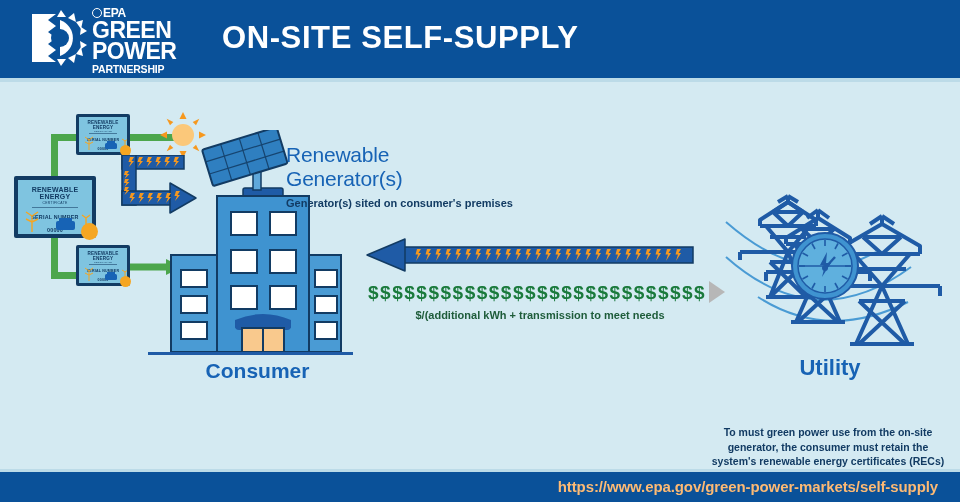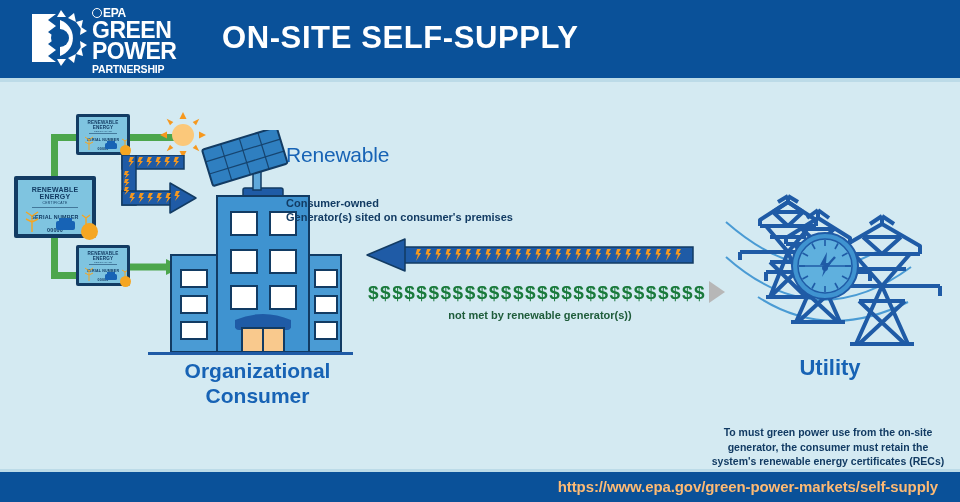--- a/index.html
+++ b/index.html
@@ -455,23 +455,23 @@
 
       <rect x="77" y="198" width="42" height="24" fill="#f9c98d" stroke="#123b63" stroke-width="2"></rect>
       <line x1="98" y1="198" x2="98" y2="222" stroke="#123b63" stroke-width="2"></line>
     </svg>
   </div>
 
   <div style="position:absolute; left:148px; top:352px; width:205px; height:3px; background:#1f5ba6;"></div>
 
   <div class="gen-title">
     <div>Renewable</div>
+    <div>Generator(s)</div>
   </div>
   <div class="gen-sub">
-    <div>Consumer-owned</div>
     <div>Generator(s) sited on consumer's premises</div>
   </div>
 
   <div style="position:absolute; left:365px; top:238px;">
     <svg width="330" height="34" viewBox="0 0 330 34">
       <rect x="38" y="9" width="290" height="16" fill="#1f5ba6" stroke="#123b63" stroke-width="1.5"></rect>
       <path d="M40 1 L40 33 L2 17 Z" fill="#1f5ba6" stroke="#123b63" stroke-width="1.5" stroke-linejoin="round"></path>
       <g fill="#f6981e">
         <path d="M52 11 L56 11 L53.5 15 L56 15 L51 23 L53 16.5 L50.5 16.5 Z"></path>
         <path d="M62 11 L66 11 L63.5 15 L66 15 L61 23 L63 16.5 L60.5 16.5 Z"></path>
@@ -530,21 +530,21 @@
       <span class="dollar" style="color: rgb(26, 122, 60);">$</span>
       <span class="dollar" style="color: rgb(26, 122, 60);">$</span>
       <span class="dollar" style="color: rgb(26, 122, 60);">$</span>
       <span class="dollar" style="color: rgb(26, 122, 60);">$</span>
       <span class="dollar" style="color: rgb(26, 122, 60);">$</span>
       <span class="dollar" style="color: rgb(26, 122, 60);">$</span>
       <span class="dollar-head"></span>
     </div>
 
   <div class="flow-caption">
-    <div>not met by renewable generator(s))</div>
+    <div>$/(additional kWh + transmission to meet needs</div>
   </div>
 
   <div style="position:absolute; left:718px; top:182px;">
     <svg width="225" height="180" viewBox="0 0 225 180">
       <g fill="none" stroke="#1f5ba6" stroke-width="4" stroke-linejoin="round">
 
         <g stroke="#4a9bd4" stroke-width="2">
           <path d="M8 40 q80 70 150 30"></path>
           <path d="M8 75 q90 80 185 10"></path>
           <path d="M40 115 q70 45 150 5"></path>
@@ -630,21 +630,20 @@
         <line x1="47" y1="11.5" x2="44" y2="17"></line>
       </g>
       <line x1="8" y1="34" x2="60" y2="34" stroke="#1f5ba6" stroke-width="1.6"></line>
       <path d="M36 20 L29 33 L34 33 L31 45 L40 31 L35 31 Z" fill="#1f5ba6"></path>
       <line x1="34" y1="36" x2="44" y2="25" stroke="#1f5ba6" stroke-width="2.4"></line>
       <circle cx="34" cy="36" r="3" fill="#1f5ba6"></circle>
     </svg>
   </div>
 
   <div class="org-label">
-    <div>Organizational</div>
     <div>Consumer</div>
   </div>
 
   <div class="utility-label">Utility</div>
 
   <div class="note">
     <div>To must green power use from the on-site</div>
     <div>generator, the consumer must retain the</div>
     <div>system's renewable energy certificates (RECs)</div>
   </div>

